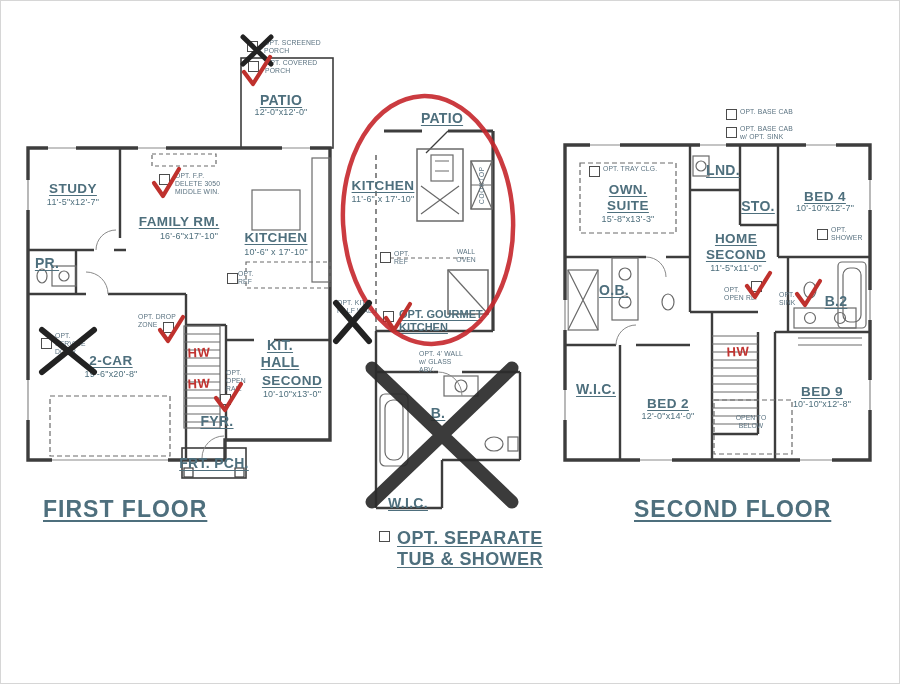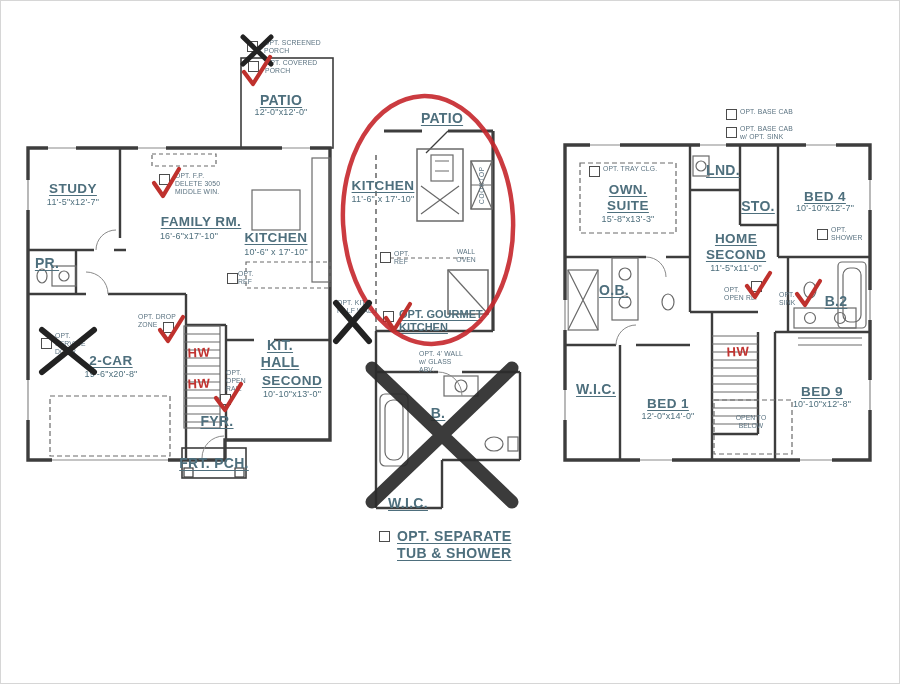--- a/index.html
+++ b/index.html
@@ -11,21 +11,21 @@
   svg{position:absolute;left:0;top:0;}
   #annots{pointer-events:none;}
   .lbl{position:absolute;color:#4e6f7d;white-space:pre-line;line-height:1.18;}
   .c{transform:translateX(-50%);text-align:center;}
   .room{font-weight:700;font-size:13.5px;letter-spacing:.4px;text-decoration:underline;text-underline-offset:2px;}
   .room-sm{font-weight:700;font-size:14px;letter-spacing:.3px;text-decoration:underline;text-underline-offset:1.5px;}
   .dims{font-size:9px;letter-spacing:.2px;font-weight:400;}
   .tiny{font-size:6.8px;color:#5a7280;letter-spacing:.15px;}
   .tiny-c{font-size:6.8px;color:#5a7280;text-align:center;transform:translateX(-50%);}
   .opt-big{font-weight:700;font-size:11px;text-decoration:underline;text-underline-offset:2px;}
-  .opt-xl{font-weight:700;font-size:14px;letter-spacing:.4px;text-decoration:underline;text-underline-offset:2px;}
+  .opt-xl{font-weight:700;font-size:18px;letter-spacing:.4px;text-decoration:underline;text-underline-offset:2px;}
   .hw{color:#c13330;font-weight:700;font-size:13px;letter-spacing:.6px;transform:translateX(-50%) rotate(-2deg);}
   .title{font-weight:700;font-size:23px;letter-spacing:1px;text-decoration:underline;text-underline-offset:3px;}
   .cb{position:absolute;width:9px;height:9px;border:1.6px solid #4c4c4c;background:#fff;}
   .vert{transform:translate(-50%,-50%) rotate(-90deg);font-size:6.5px;letter-spacing:.8px;color:#5a7280;white-space:nowrap;}
 </style>
 </head>
 <body>
 
 <div class="canvas">
 
@@ -118,21 +118,21 @@
   </svg>
 
   <div class="lbl room-sm c" style="left:281px;top:92px">PATIO</div>
   <div class="lbl dims c" style="left:281px;top:107px">12'-0"x12'-0"</div>
   <div class="lbl tiny" style="left:264px;top:39px">OPT. SCREENED
 PORCH</div>
   <div class="lbl tiny" style="left:265px;top:59px">OPT. COVERED
 PORCH</div>
   <div class="lbl room c" style="left:73px;top:181px">STUDY</div>
   <div class="lbl dims c" style="left:73px;top:197px">11'-5"x12'-7"</div>
-  <div class="lbl room c" style="left:201px;top:214px">FAMILY RM.</div>
+  <div class="lbl room c" style="left:179px;top:214px">FAMILY RM.</div>
   <div class="lbl dims c" style="left:189px;top:231px">16'-6"x17'-10"</div>
   <div class="lbl tiny" style="left:175px;top:172px">OPT. F.P.
 DELETE 3050
 MIDDLE WIN.</div>
   <div class="lbl room c" style="left:276px;top:230px">KITCHEN</div>
   <div class="lbl dims c" style="left:276px;top:247px">10'-6" x 17'-10"</div>
   <div class="lbl tiny" style="left:238px;top:270px">OPT.
 REF</div>
   <div class="lbl tiny" style="left:337px;top:299px">OPT. KIT.
 HALF WALL</div>
@@ -148,20 +148,21 @@
   <div class="lbl hw" style="left:199px;top:376px">HW</div>
   <div class="lbl tiny" style="left:226px;top:369px">OPT.
 OPEN
 RAIL</div>
   <div class="lbl room-sm c" style="left:280px;top:337px">KIT.
 HALL</div>
   <div class="lbl room c" style="left:292px;top:373px">SECOND</div>
   <div class="lbl dims c" style="left:292px;top:389px">10'-10"x13'-0"</div>
   <div class="lbl room-sm c" style="left:217px;top:413px">FYR.</div>
   <div class="lbl room-sm c" style="left:214px;top:455px">FRT. PCH.</div>
+  <div class="lbl title" style="left:43px;top:496px">FIRST FLOOR</div>
 
   <div class="lbl room-sm c" style="left:442px;top:110px">PATIO</div>
   <div class="lbl room c" style="left:383px;top:178px">KITCHEN</div>
   <div class="lbl dims c" style="left:383px;top:194px">11'-6" x 17'-10"</div>
   <div class="lbl vert" style="left:482px;top:185px">COOKTOP</div>
   <div class="lbl tiny-c" style="left:466px;top:248px">WALL
 OVEN</div>
   <div class="lbl tiny" style="left:394px;top:250px">OPT.
 REF</div>
   <div class="lbl opt-big" style="left:399px;top:308px">OPT. GOURMET
@@ -191,27 +192,28 @@
   <div class="lbl dims c" style="left:736px;top:263px">11'-5"x11'-0"</div>
   <div class="lbl room-sm c" style="left:614px;top:282px">O.B.</div>
   <div class="lbl tiny" style="left:831px;top:226px">OPT.
 SHOWER</div>
   <div class="lbl tiny" style="left:724px;top:286px">OPT.
 OPEN RL.</div>
   <div class="lbl tiny" style="left:779px;top:291px">OPT.
 SINK</div>
   <div class="lbl room-sm c" style="left:836px;top:293px">B.2</div>
   <div class="lbl room-sm c" style="left:596px;top:381px">W.I.C.</div>
-  <div class="lbl room c" style="left:668px;top:396px">BED 1</div>
+  <div class="lbl room c" style="left:668px;top:396px">BED 2</div>
   <div class="lbl dims c" style="left:668px;top:411px">12'-0"x14'-0"</div>
   <div class="lbl hw" style="left:738px;top:344px">HW</div>
   <div class="lbl tiny-c" style="left:751px;top:414px">OPEN TO
 BELOW</div>
   <div class="lbl room c" style="left:822px;top:384px">BED 9</div>
   <div class="lbl dims c" style="left:822px;top:399px">10'-10"x12'-8"</div>
+  <div class="lbl title" style="left:634px;top:496px">SECOND FLOOR</div>
 
   <div class="cb" style="left:247px;top:41px"></div>
   <div class="cb" style="left:248px;top:61px"></div>
   <div class="cb" style="left:159px;top:174px"></div>
   <div class="cb" style="left:227px;top:273px"></div>
   <div class="cb" style="left:41px;top:338px"></div>
   <div class="cb" style="left:163px;top:322px"></div>
   <div class="cb" style="left:220px;top:394px"></div>
   <div class="cb" style="left:380px;top:252px"></div>
   <div class="cb" style="left:383px;top:311px"></div>

